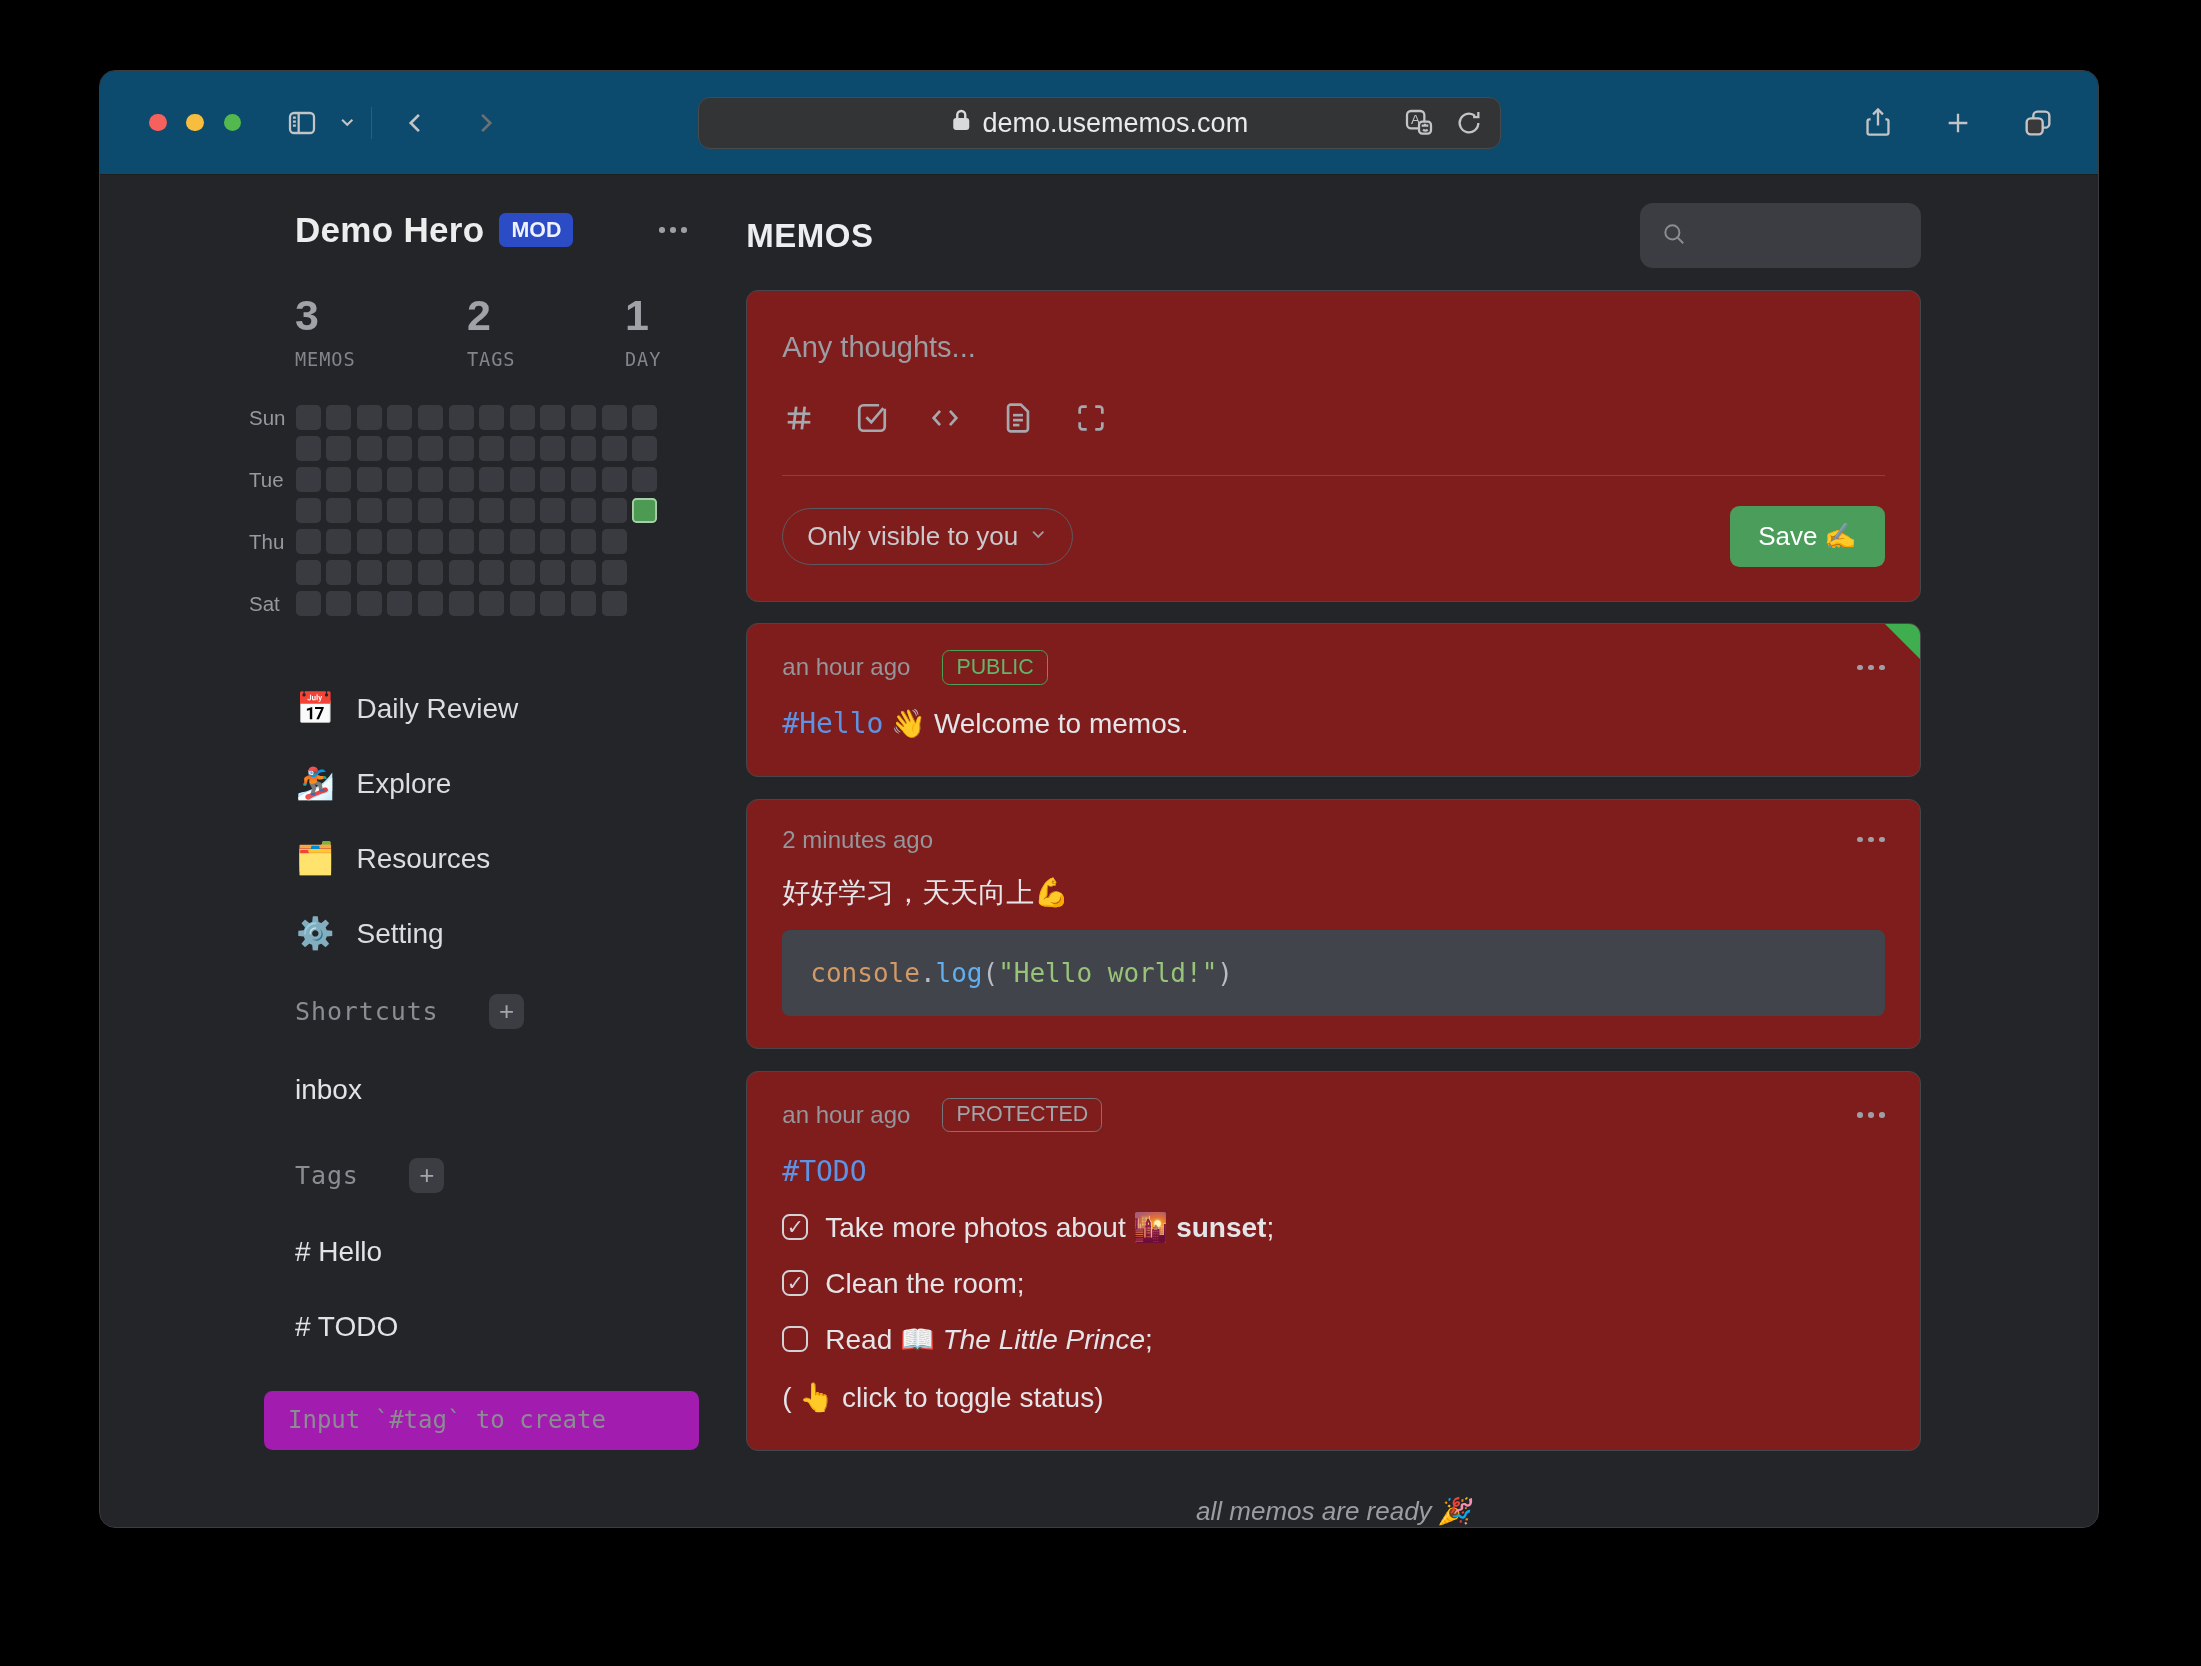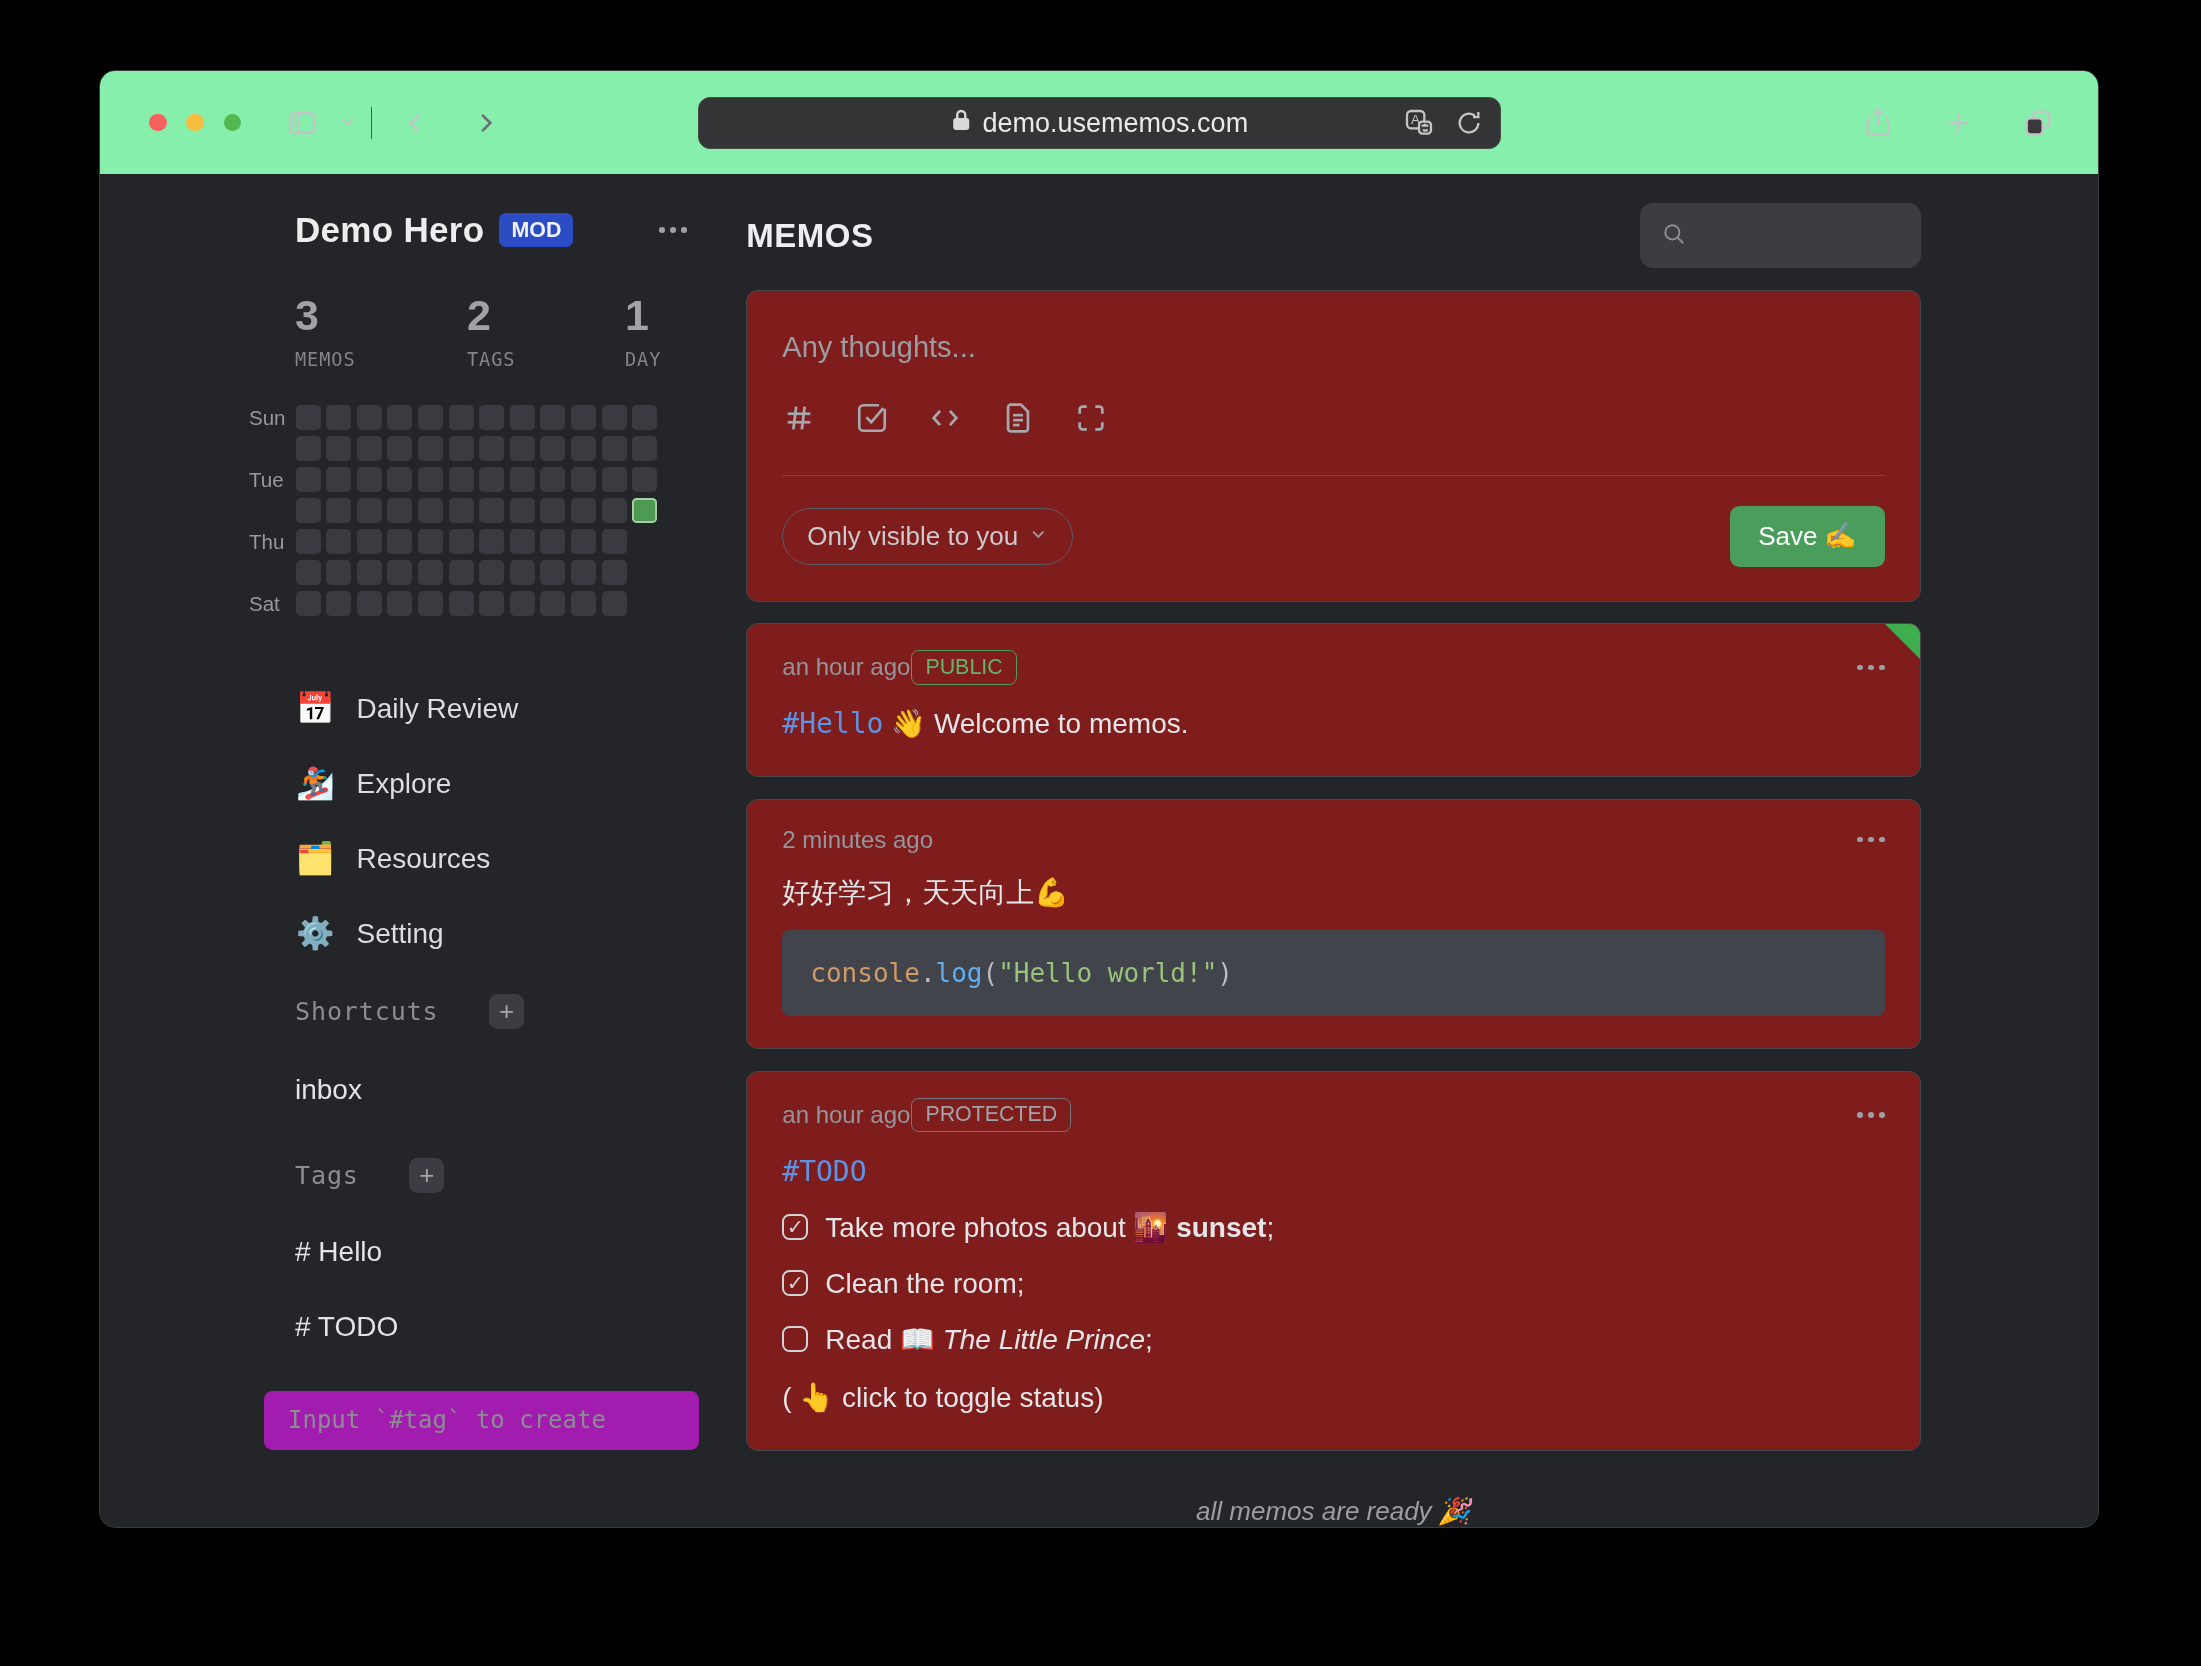--- a/index.html
+++ b/index.html
@@ -1,21 +1,21 @@
 <!DOCTYPE html>
 <html style="font-size:15px"><head>
 <meta charset="utf-8">
 <style>
   * { margin:0; padding:0; box-sizing:border-box; }
   html,body { width:2202px; height:1667px; background:#000; font-family:"Liberation Sans","DejaVu Sans",sans-serif; }
 
   
   .window { position:absolute; left:100px; top:71px; width:1998px; height:1456px;
             border-radius:15px; overflow:hidden; background:#242529; outline:0.9px solid #3c3c3e; }
-  .toolbar { height:104px; background:#86efac; border-bottom:0.9px solid #1e1e20;
+  .toolbar { height:104px; background:#0c4a6e; border-bottom:0.9px solid #1e1e20;
              display:flex; align-items:center; position:relative;padding-left:12px; }
   .tl-group { display:flex; gap:19.6px; margin-left:37px; }
   .tl { width:17.7px; height:17.7px; border-radius:50%; }
   .tl.red { background:#f5615c; } .tl.yellow { background:#f6bd3e; } .tl.green { background:#53b94e; }
   .tbtn { display:flex; align-items:center; justify-content:center; width:52px; height:52px;
           color:#c3c4c6; background:none; border:none; }
   .tbtn.dim { color:#6e6f72; }
   .tbtn svg { display:block; }
   .tb-divider { width:0.9px; height:32px; background:#525254; margin:0 5.6px; }
   .urlbar { position:absolute; left:598px; top:26px; width:803px; height:52px; background:#333436;
@@ -71,21 +71,21 @@
   .editor-card { margin-top:22.4px; padding:32px 35px 34px; }
   .editor-placeholder { font-size:29px; color:#9b9da2; margin-top:7.5px; }
   .editor-icons { display:flex; align-items:center; gap:39px; margin-top:37px; color:#a6a8ad; }
   .editor-divider { border-top:1.9px solid #54565b; margin-top:37px; }
   .editor-bottom { display:flex; align-items:center; justify-content:space-between; margin-top:30px; }
   .visibility-pill { display:flex; align-items:center; gap:9.3px; border:1.9px solid #595b60; border-radius:931px;
                      padding:12px 24px; font-size:26px; color:#c9cacd; background:none; }
   .save-btn { background:#4a9d5a; color:#fff; font-size:26px; border:none; border-radius:9.3px; padding:15px 28px; }
 
   .memo-card { margin-top:21.4px; padding:26px 35px 32px; overflow:hidden; }
-  .memo-head { display:flex; align-items:center; gap:1px; }
+  .memo-head { display:flex; align-items:center; gap:32px; }
   .memo-time { font-size:24px; color:#94969b; }
   .badge { font-size:21.4px; padding:3.7px 13px; border-radius:7.5px; border:1.9px solid; }
   .badge.public { color:#64b46b; border-color:#4f9f56; }
   .badge.protected { color:#a2a4a9; border-color:#75777c; }
   .memo-head .more-dots { margin-left:auto; }
   .memo-body { margin-top:18.6px; font-size:28px; line-height:41px; color:#e4e5e8; }
   .tag-token { font-family:"DejaVu Sans Mono",monospace; color:#5e93e3; }
   .fold { position:absolute; top:0; right:0; width:0; height:0; border-top:35px solid #3fae4e; border-left:35px solid transparent; }
 
   .code-block { margin-top:17px; background:#41444b; border-radius:7.5px; padding:28px 28px;

